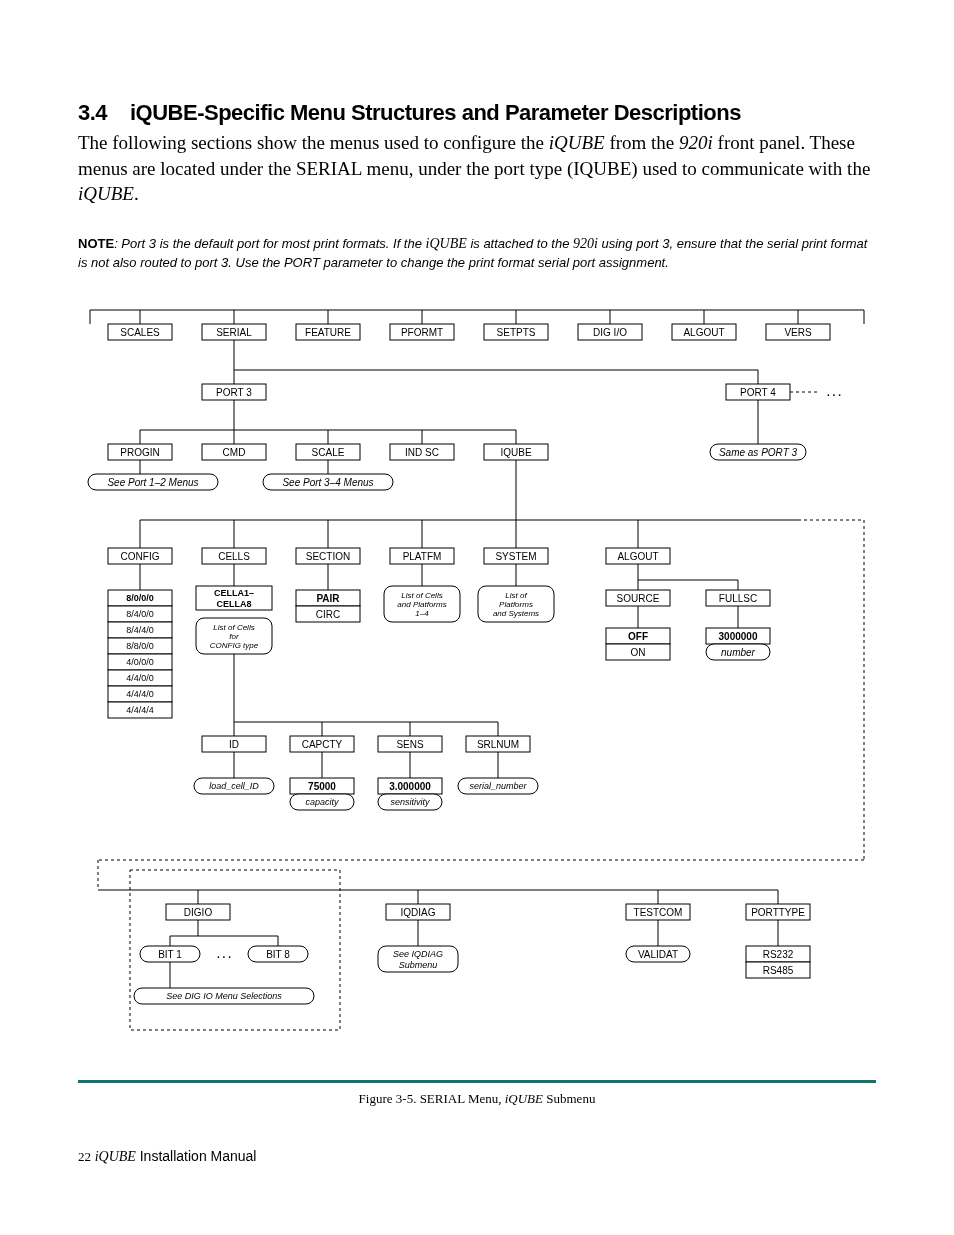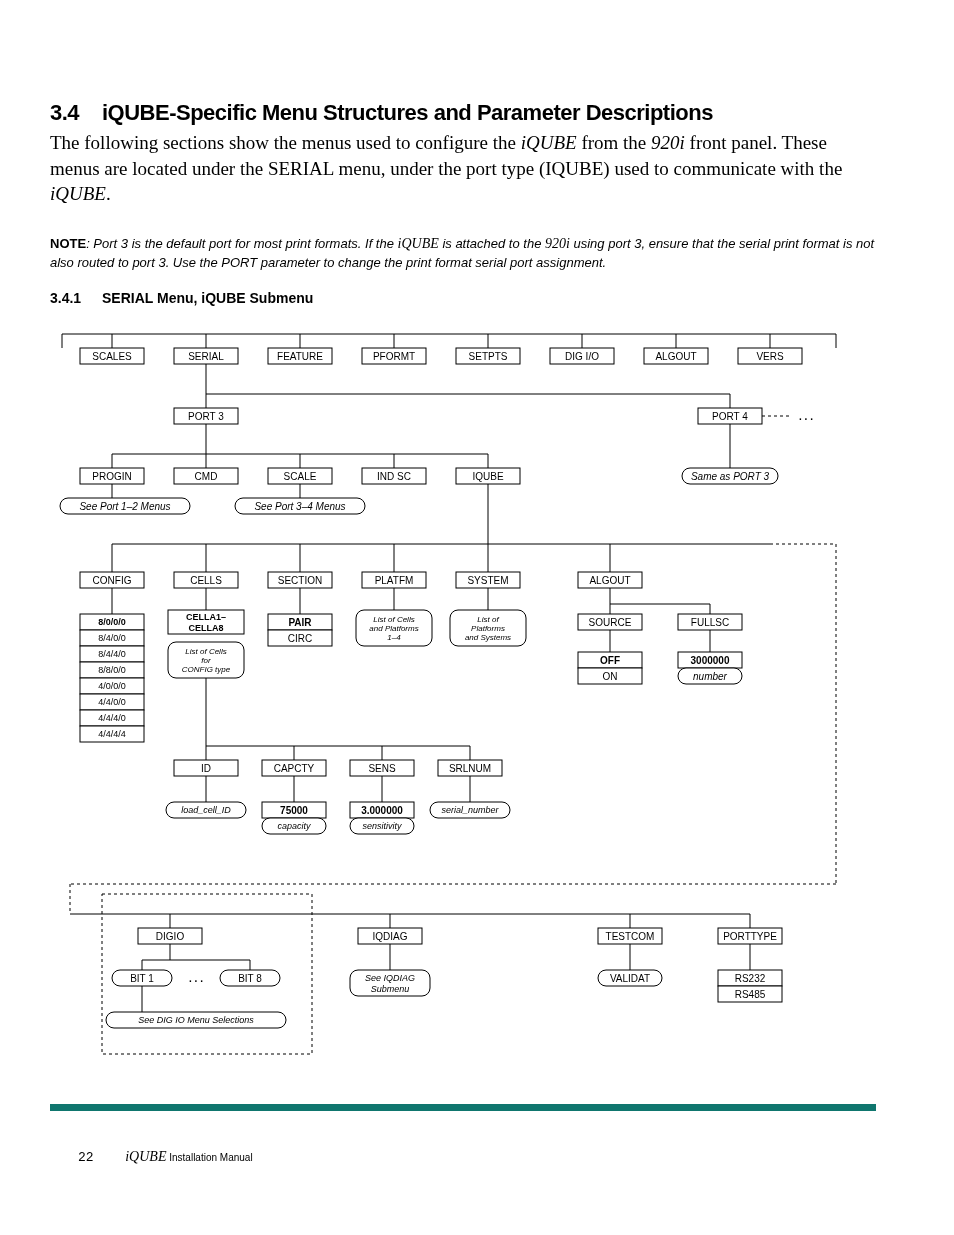--- a/index.html
+++ b/index.html
@@ -6,21 +6,21 @@
     margin: 0;
     padding: 0;
     background: #fff;
     font-family: Helvetica, Arial, sans-serif;
     width: 954px;
     height: 1235px;
     position: relative;
     box-sizing: border-box;
   }
   .page {
-    padding: 100px 78px 0 50px;
+    padding: 100px 78px 0 78px;
   }
   .h1 {
     font-family: "Arial Black", Arial, sans-serif;
     font-weight: 900;
     font-size: 22px;
     margin: 0 0 4px 0;
     letter-spacing: -0.5px;
   }
   .h1 .num { display:inline-block; width:52px; }
   .intro {
@@ -41,21 +41,21 @@
   .note .iq { font-family: "Times New Roman", serif; font-style: italic; font-size: 14px; }
   .h2 {
     font-family: "Arial Black", Arial, sans-serif;
     font-weight: 900;
     font-size: 14px;
     margin: 0 0 8px 0;
   }
   .h2 .num { display:inline-block; width:52px; }
 
   .diagram-wrap {
-    border-bottom: 7px solid #0f766e;
+    border-bottom: 3px solid #0f766e;
     padding-bottom: 4px;
     margin-bottom: 8px;
   }
   svg { display:block; }
   .box { fill:#fff; stroke:#000; stroke-width:1; }
   .rbox { fill:#fff; stroke:#000; stroke-width:1; }
   .boxlbl { font-family: Helvetica, Arial, sans-serif; font-size:10px; text-anchor:middle; dominant-baseline:middle; }
   .boxlbl-b { font-weight:bold; }
   .boxlbl-i { font-style:italic; }
   .sm { font-size:9px; }
@@ -70,44 +70,41 @@
     margin: 6px 0 0 0;
   }
   .figcap .iq { font-style: italic; }
 
   .footer {
     position: absolute;
     bottom: 70px;
     left: 78px;
     font-size: 13px;
   }
-  .footer .pn { font-family: Liberation Mono, monospace; margin-right: 28px; }
+  .footer .pn { font-family: Liberation Serif, serif; }
   .footer .iq { font-family: "Times New Roman", serif; font-style: italic; font-size:14px; }
-  .footer .man { font-family: Helvetica, Arial, sans-serif; font-size:10px; }
+  .footer .man { font-family: Helvetica, Arial, sans-serif; font-size:14px; }
 </style>
 </head>
 <body>
 
 <div class="page">
 
   <h1 class="h1">
     <span class="num">3.4</span><span>iQUBE-Specific Menu Structures and Parameter Descriptions</span>
   </h1>
 
   <p class="intro">
     <span>The following sections show the menus used to configure the </span><span class="iq">iQUBE</span><span> from the </span><span class="iq">920i</span><span> front panel. These menus are located under the SERIAL menu, under the port type (IQUBE) used to communicate with the </span><span class="iq">iQUBE</span><span>.</span>
   </p>
 
   <p class="note">
     <span class="nb">NOTE</span><span>: Port 3 is the default port for most print formats. If the </span><span class="iq">iQUBE</span><span> is attached to the </span><span class="iq">920i</span><span> using port 3, ensure that the serial print format is not also routed to port 3. Use the PORT parameter to change the print format serial port assignment.</span>
   </p>
 
-  <h2 class="h2">
-    <span class="num">3.4.1</span><span>SERIAL Menu, iQUBE Submenu</span>
-  </h2>
 
   <div class="diagram-wrap">
     <svg width="798" height="786" viewBox="0 0 798 786">
 
       <line class="ln" x1="12" y1="20" x2="786" y2="20"></line>
       <line class="ln" x1="12" y1="20" x2="12" y2="34"></line>
       <line class="ln" x1="786" y1="20" x2="786" y2="34"></line>
 
       <line class="ln" x1="62" y1="20" x2="62" y2="34"></line>
       <line class="ln" x1="156" y1="20" x2="156" y2="34"></line>
@@ -342,19 +339,22 @@
 
       <line class="ln" x1="700" y1="630" x2="700" y2="656"></line>
       <rect class="box" x="668" y="656" width="64" height="16"></rect>
         <text class="boxlbl" x="700" y="665">RS232</text>
       <rect class="box" x="668" y="672" width="64" height="16"></rect>
         <text class="boxlbl" x="700" y="681">RS485</text>
 
     </svg>
   </div>
 
+  <p class="figcap">
+    <span>Figure 3-5. SERIAL Menu, </span><span class="iq">iQUBE</span><span> Submenu</span>
+  </p>
 
 </div>
 
 <div class="footer">
   <span class="pn">22</span>
   <span class="iq">iQUBE</span><span class="man"> Installation Manual</span>
 </div>
 
 </body></html>

